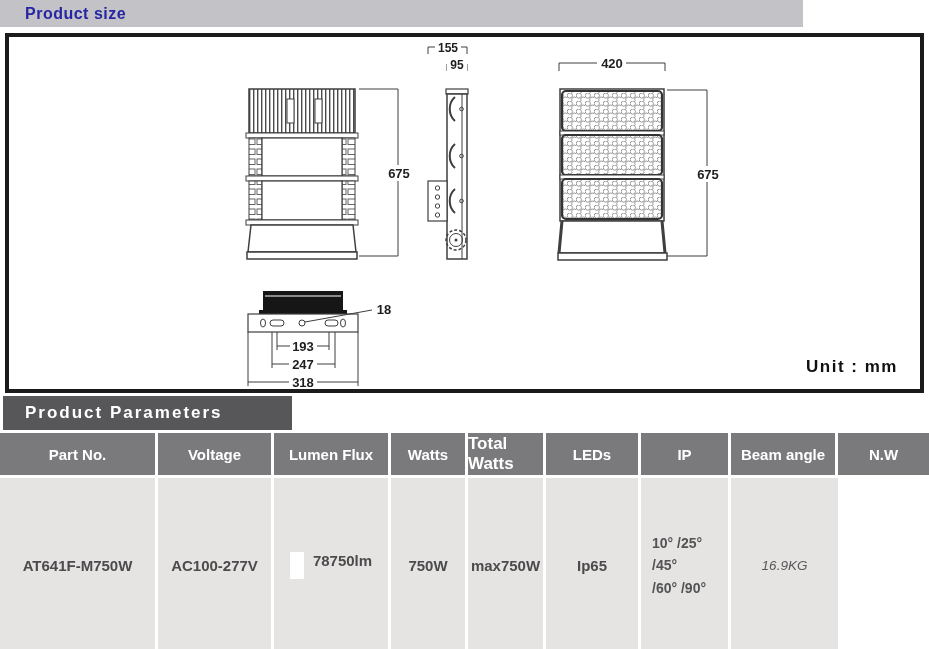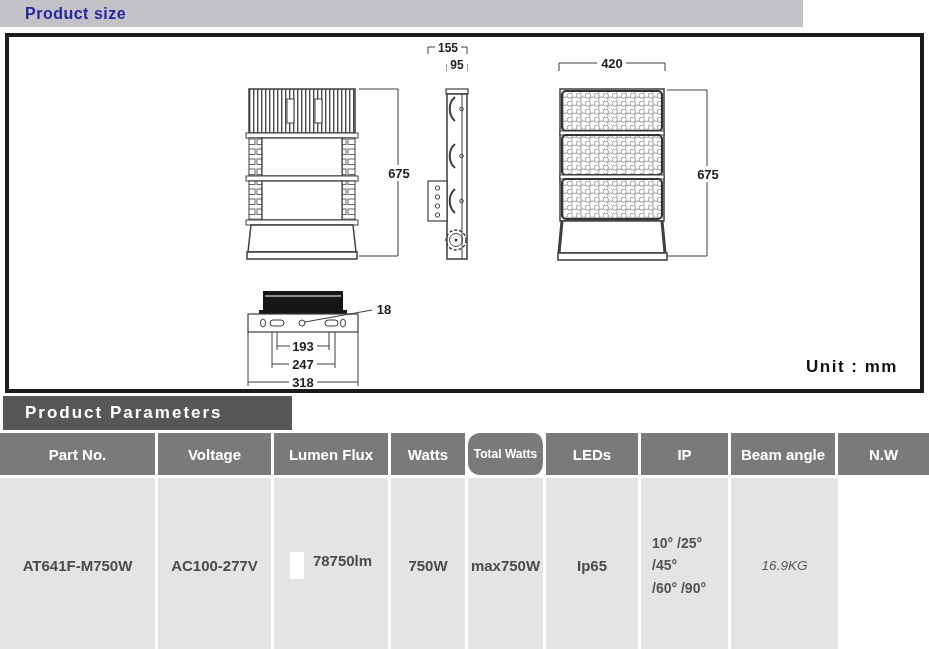--- a/index.html
+++ b/index.html
@@ -30,21 +30,21 @@
   
   .spec-table{position:absolute;left:0;top:433px;width:929px;}
   .thead,.trow{display:grid;
      grid-template-columns:158px 116px 117px 77px 78px 95px 90px 107px 91px;}
   .thead{height:42px;}
   .trow{height:175px;margin-top:3px;}
   .th,.td{box-sizing:border-box;display:flex;align-items:center;
           justify-content:center;border-right:3px solid #fff;}
   .th:last-child,.td:last-child{border-right:none;}
   .th{background:#7a7a7c;color:#fff;font-weight:bold;font-size:15px;}
-  .th.small{font-size:12px;border-radius:12px;}
+  .th.small{font-size:17px;}
   .td{background:#e5e4e2;color:#4b4b4d;font-weight:bold;font-size:15px;}
   .td.leds{flex-direction:column;line-height:1.35;font-size:14.5px;}
   .td.beam{flex-direction:column;align-items:flex-start;justify-content:center;
            padding-left:11px;font-size:14px;line-height:1.6;color:#535355;}
   .td.nw{font-weight:normal;font-size:13.5px;color:#59595b;font-style:italic;}
   .swatch{display:inline-block;width:14px;height:27px;background:#fff;
           margin-right:9px;}
   .lumen-wrap{display:flex;align-items:flex-start;}
 </style>
 </head>

